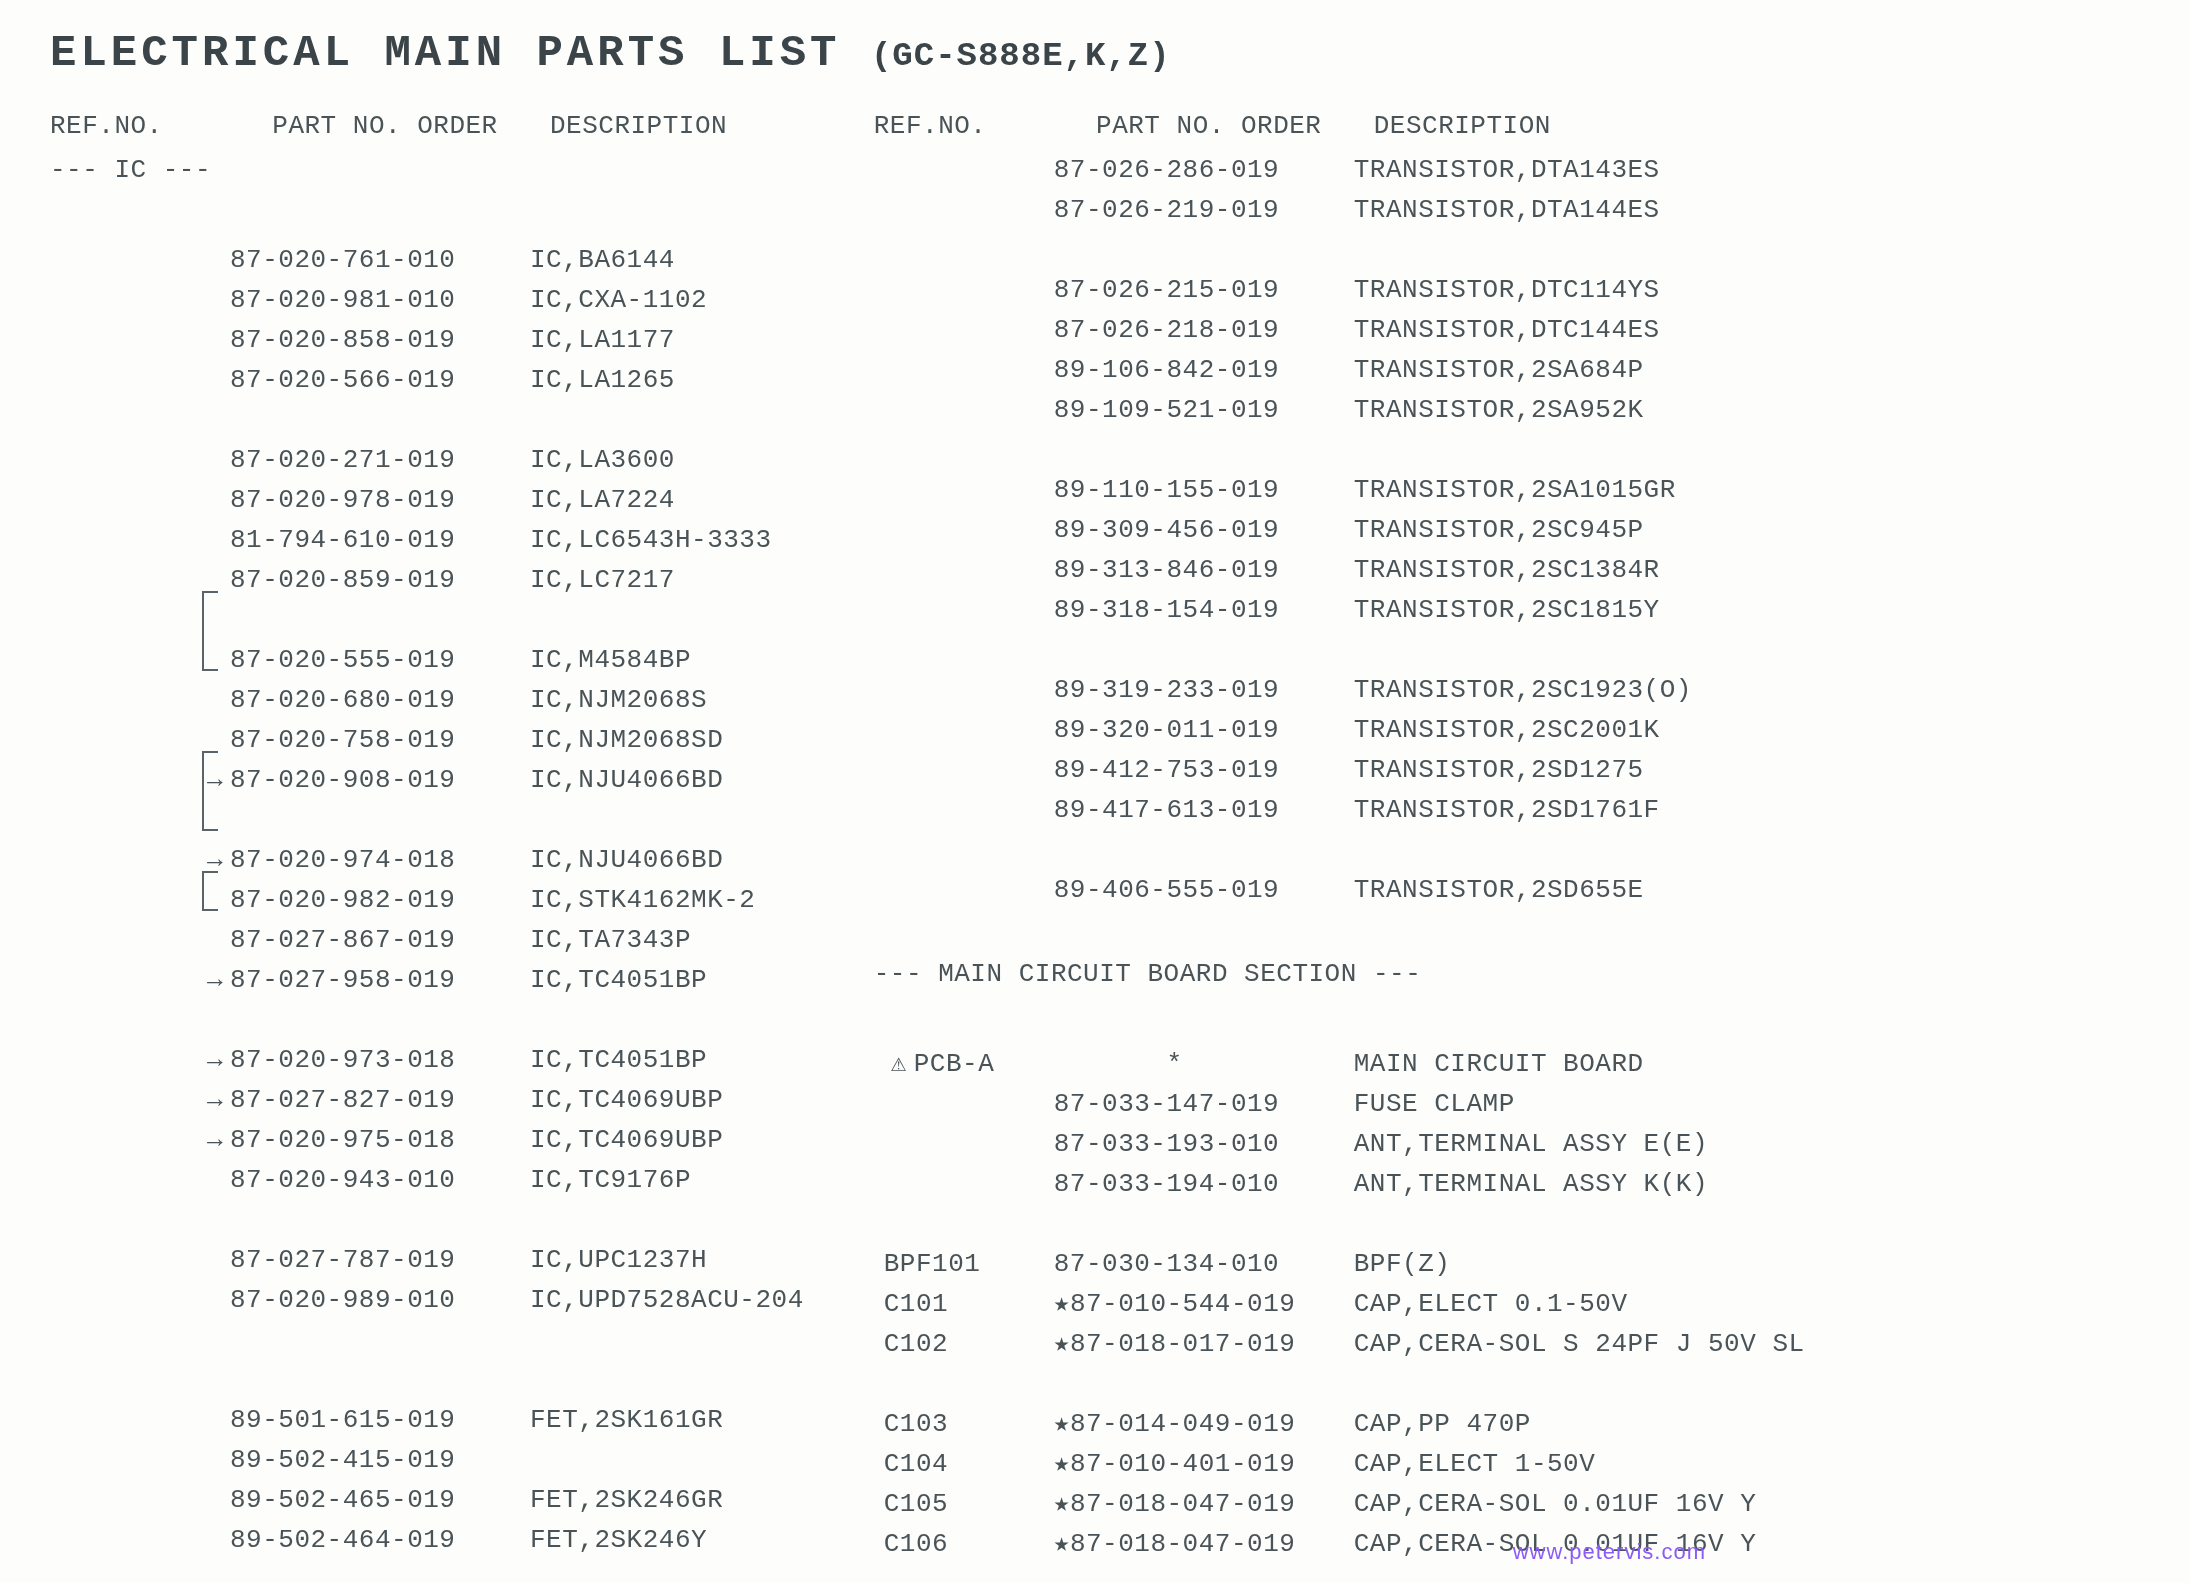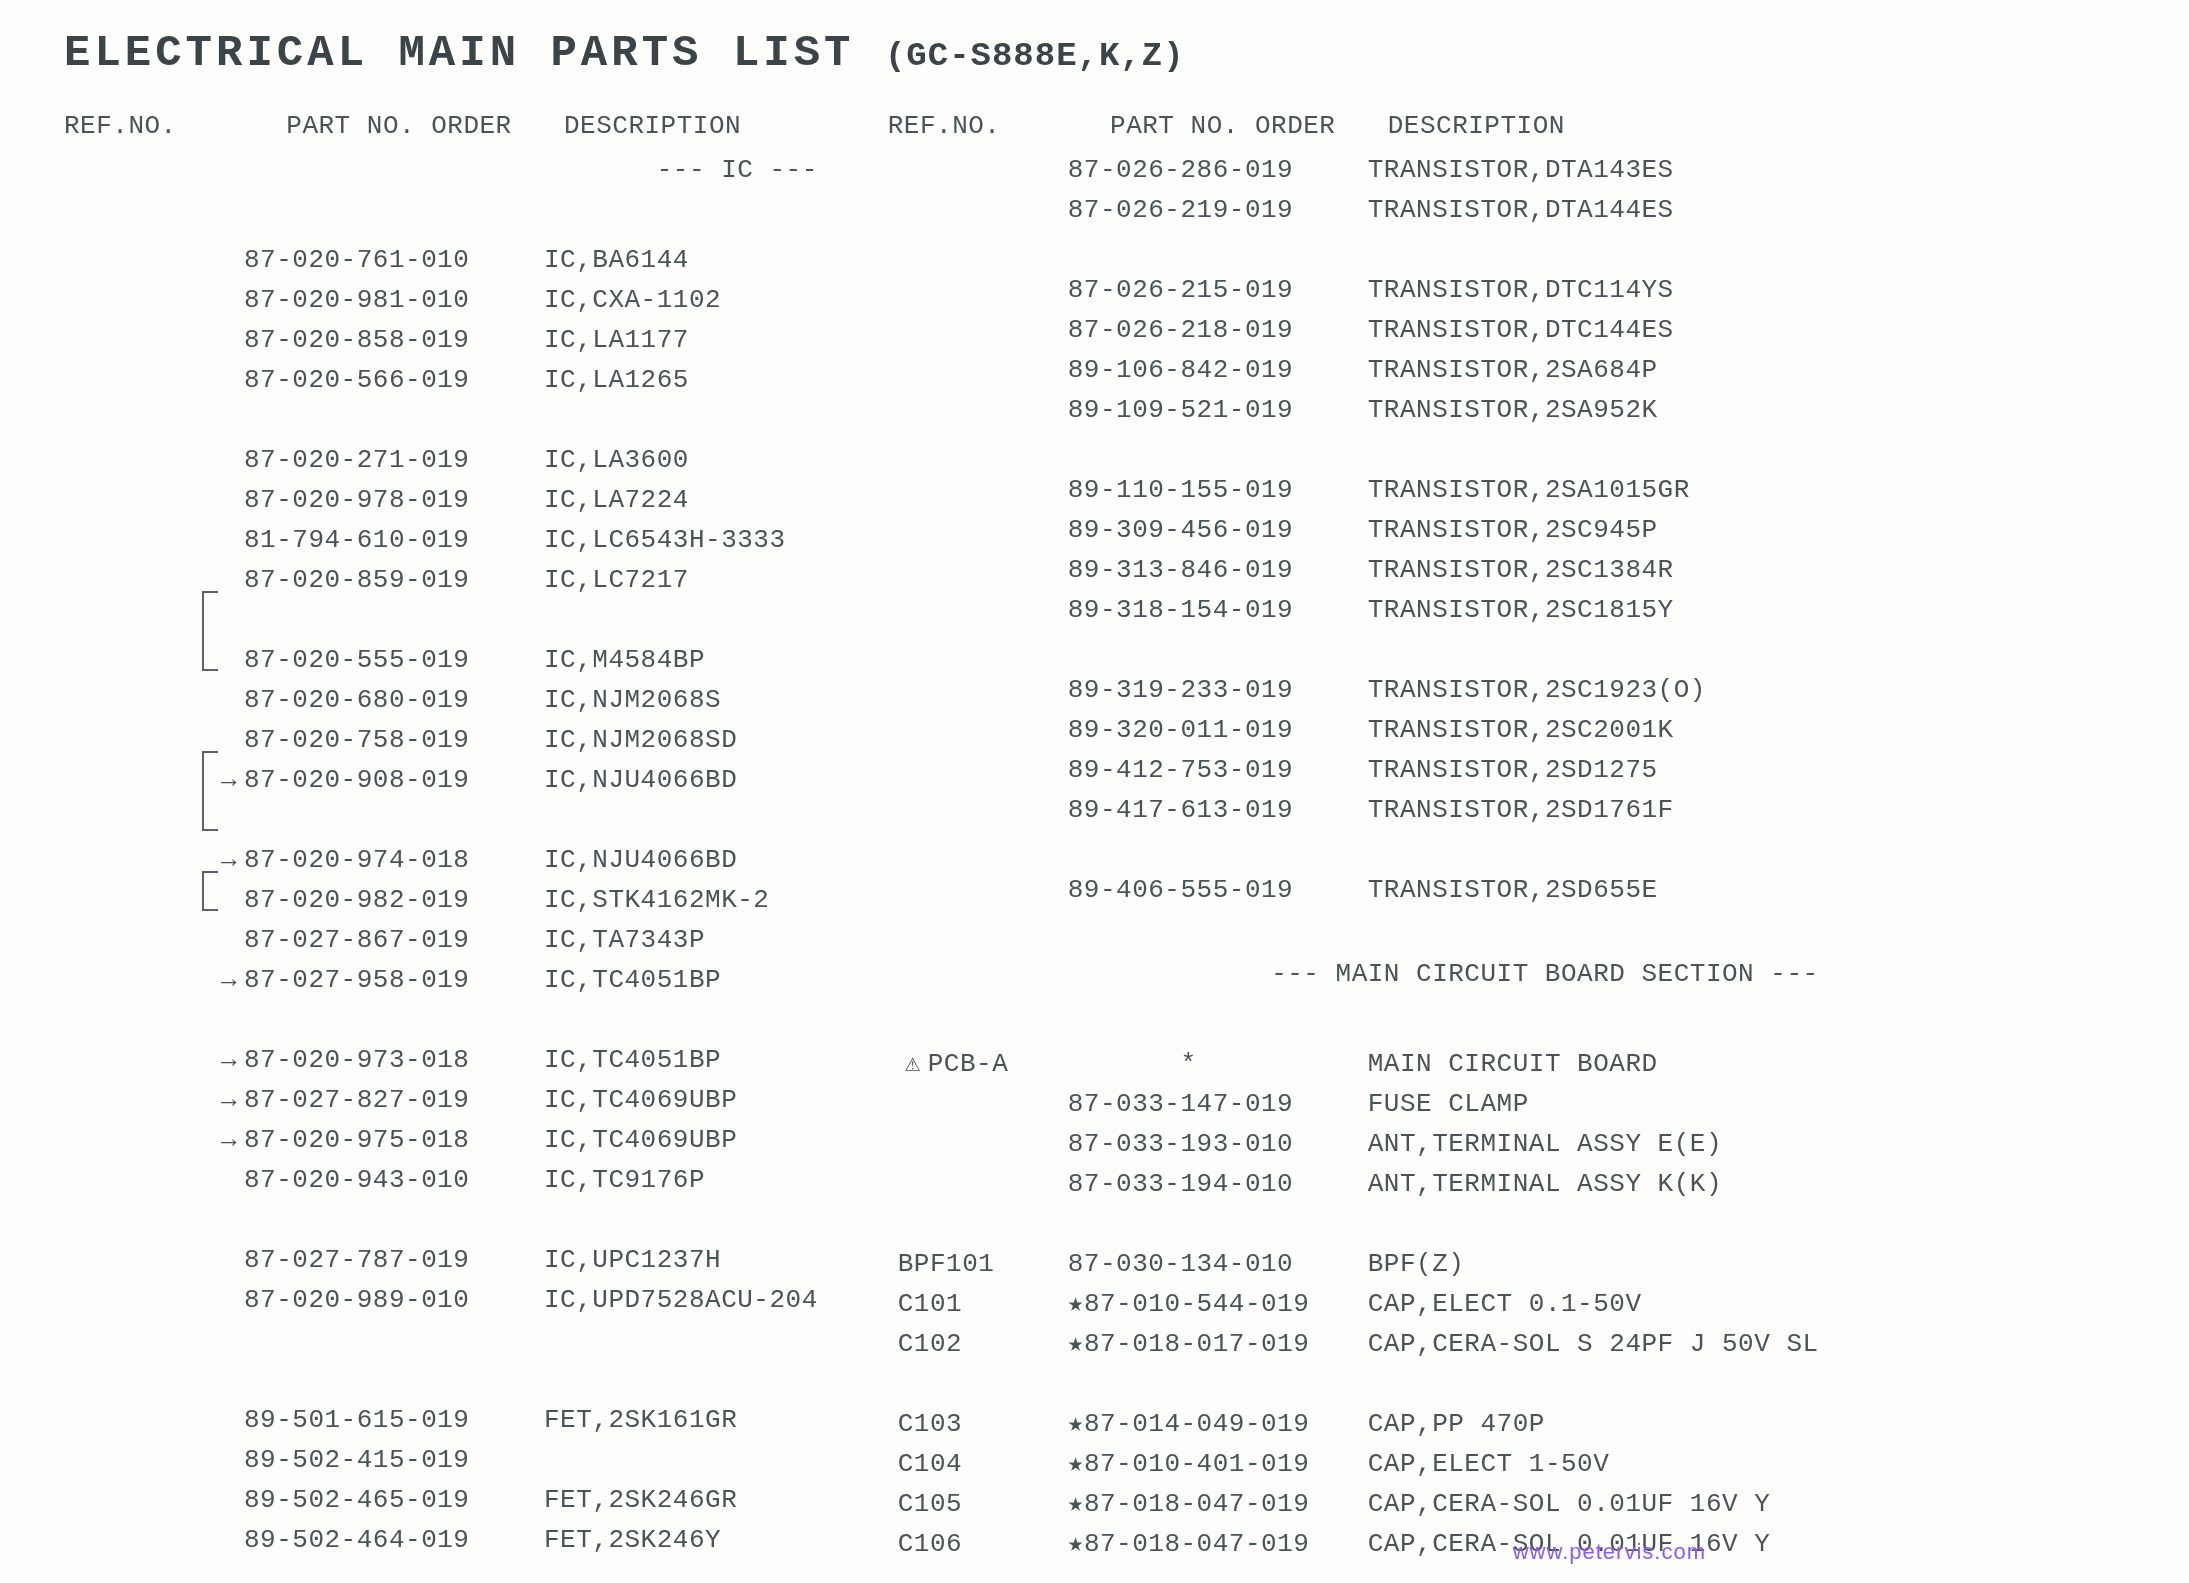--- a/index.html
+++ b/index.html
@@ -1,26 +1,26 @@
 <!DOCTYPE html>
 <html><head>
 <meta charset="utf-8">
 <style>
   html,body{margin:0;padding:0;background:#fdfdfb;color:#4a5458;}
   body{font-family:"Courier New",ui-monospace,Menlo,Consolas,monospace;letter-spacing:.5px;}
-  .page{width:1742px;height:1583px;box-sizing:border-box;padding:28px 40px 20px 64px;position:relative;}
+  .page{width:1742px;height:1583px;box-sizing:border-box;padding:28px 40px 20px 50px;position:relative;}
   .title{font-size:44px;font-weight:700;letter-spacing:4px;color:#3b4549;margin-bottom:28px;}
   .title .sub{font-size:34px;font-weight:700;letter-spacing:1px;}
   .cols{display:flex;gap:70px;}
   .col{flex:1;font-size:26px;line-height:40px;}
   .hdr{display:flex;margin-bottom:4px;}
   .hdr .c1{width:170px;}
   .hdr .c2{width:330px;text-align:center;}
   .hdr .c3{flex:1;}
-  .sec{margin:4px 0 10px 0;text-align:right;}
+  .sec{margin:4px 0 10px 0;}
   .row{display:flex;white-space:pre;}
   .row .ref{width:140px;padding-left:10px;}
   .row .mark{width:30px;text-align:center;}
   .row .pn{width:300px;}
   .row .desc{flex:1;}
   .spacer{height:40px;}
   .bracket{position:absolute;border:2.5px solid #5a6468;border-right:none;width:14px;}
   .warn{display:inline-block;width:30px;text-align:center;}
   .watermark{position:absolute;right:36px;bottom:18px;font-size:22px;color:#8b5cf6;letter-spacing:1px;font-family:Arial,sans-serif;}
 </style>

